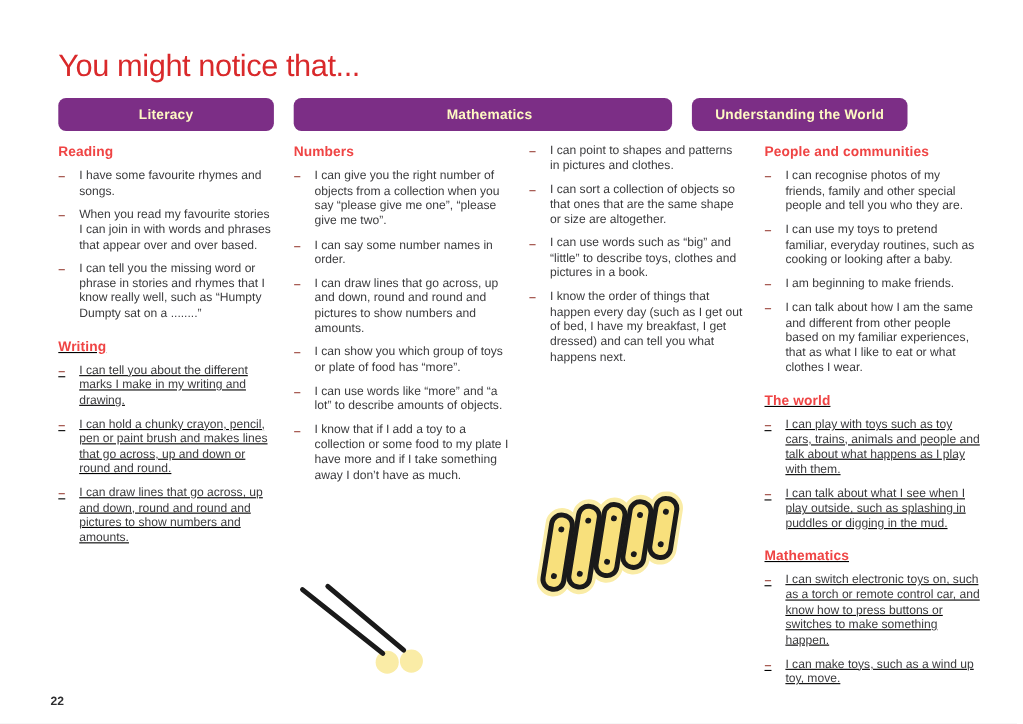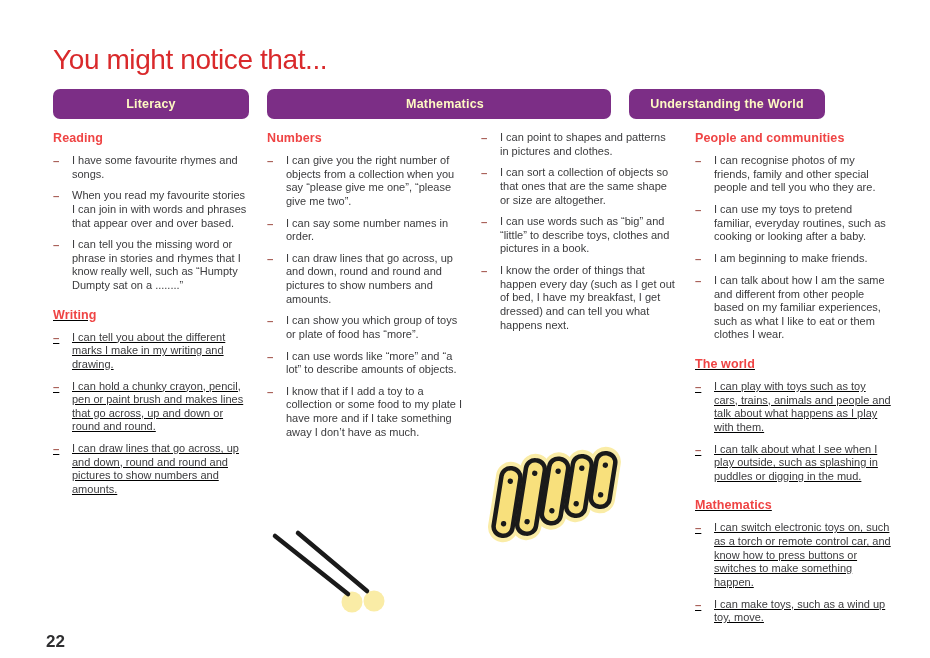--- a/index.html
+++ b/index.html
@@ -21,21 +21,21 @@
   }
   .span1{width:196px;}
   .span2{width:332px;padding-left:12px;}
   .cols{display:flex;gap:18px;margin-top:12px;}
   .col{width:196px;flex:none;}
   .col section ~ section{margin-top:15px;text-decoration:underline;}
   h3{font-size:12.5px;font-weight:bold;color:#ef4444;margin:0 0 9px 0;letter-spacing:0.1px;}
   .item{display:flex;margin-bottom:8px;line-height:1.24;}
   .dash{width:19px;flex:none;color:var(--dash);font-weight:bold;font-size:11.4px;}
   .item p{margin:0;font-size:11px;color:var(--text);}
-  .pageno{position:absolute;left:46px;top:632px;font-size:17px;font-weight:bold;color:#2e2e30;text-align:center;}
+  .pageno{position:absolute;left:46px;top:632px;font-size:11px;font-weight:bold;color:#2e2e30;text-align:center;}
   .illus{position:absolute;left:255px;top:440px;width:390px;height:205px;}
 </style>
 </head>
 <body>
 
 <div class="page">
   <div class="content">
 
     <h1 class="title">You might notice that...</h1>
 
@@ -141,21 +141,21 @@
           <div class="item">
             <span class="dash">–</span>
             <p>I can use my toys to pretend familiar, everyday routines, such as cooking or looking after a baby.</p>
           </div>
           <div class="item">
             <span class="dash">–</span>
             <p>I am beginning to make friends.</p>
           </div>
           <div class="item">
             <span class="dash">–</span>
-            <p>I can talk about how I am the same and different from other people based on my familiar experiences, such as what I like to eat or them clothes I wear.</p>
+            <p>I can talk about how I am the same and different from other people based on my familiar experiences, that as what I like to eat or what clothes I wear.</p>
           </div>
         </section>
         <section>
           <h3>The world</h3>
           <div class="item">
             <span class="dash">–</span>
             <p>I can play with toys such as toy cars, trains, animals and people and talk about what happens as I play with them.</p>
           </div>
           <div class="item">
             <span class="dash">–</span>

